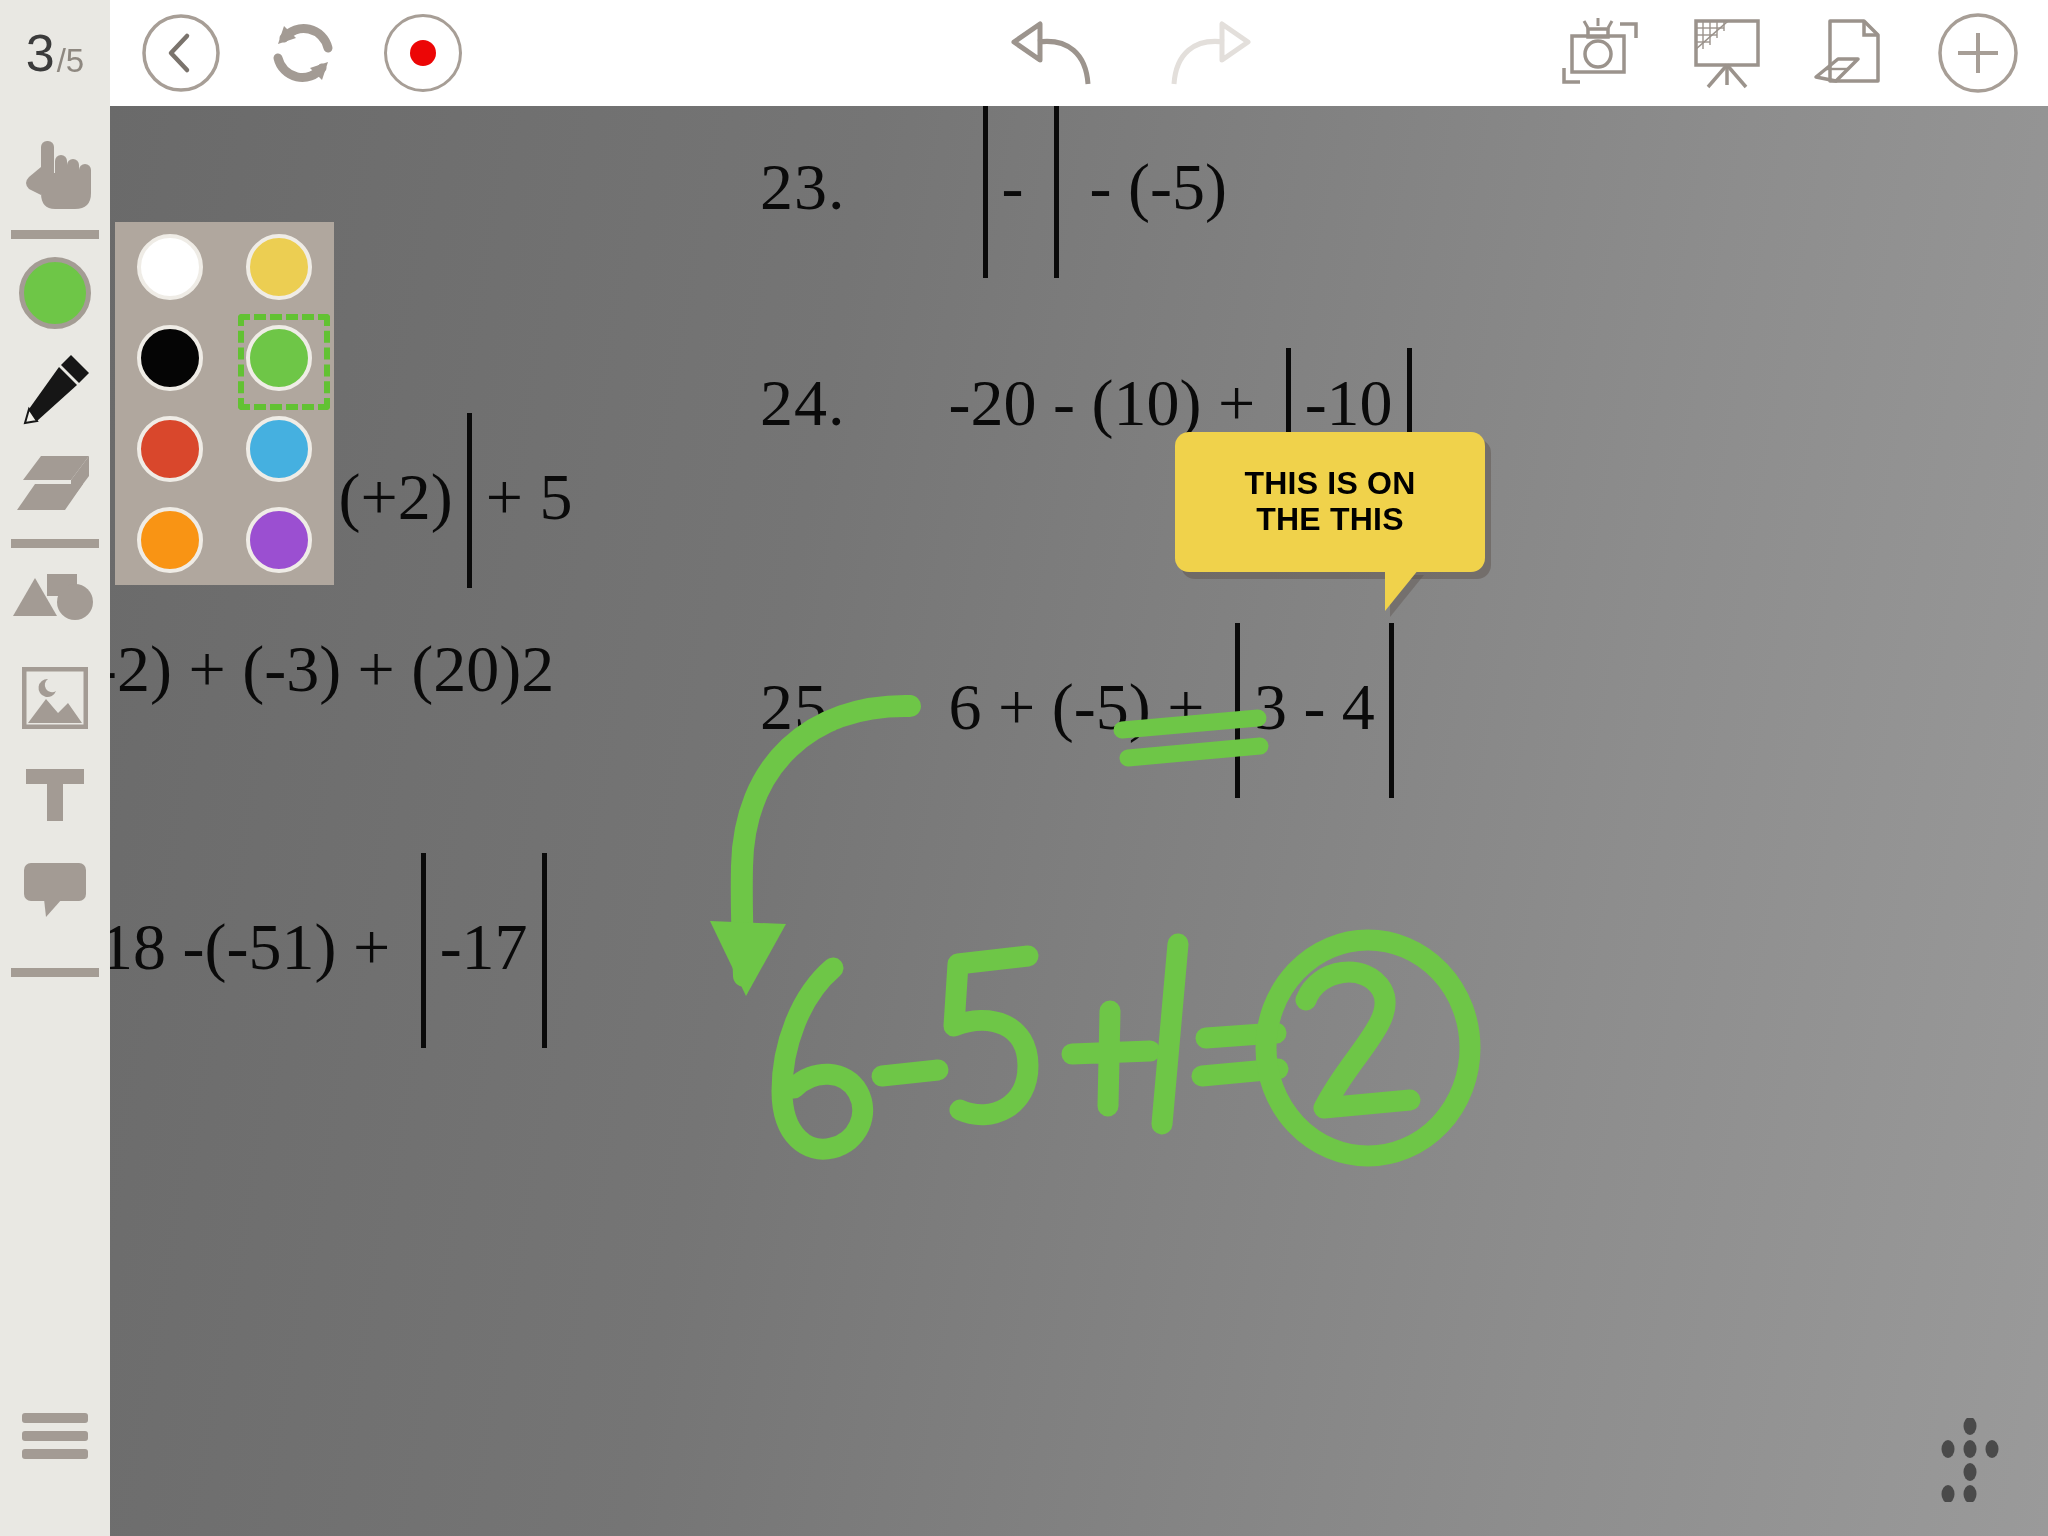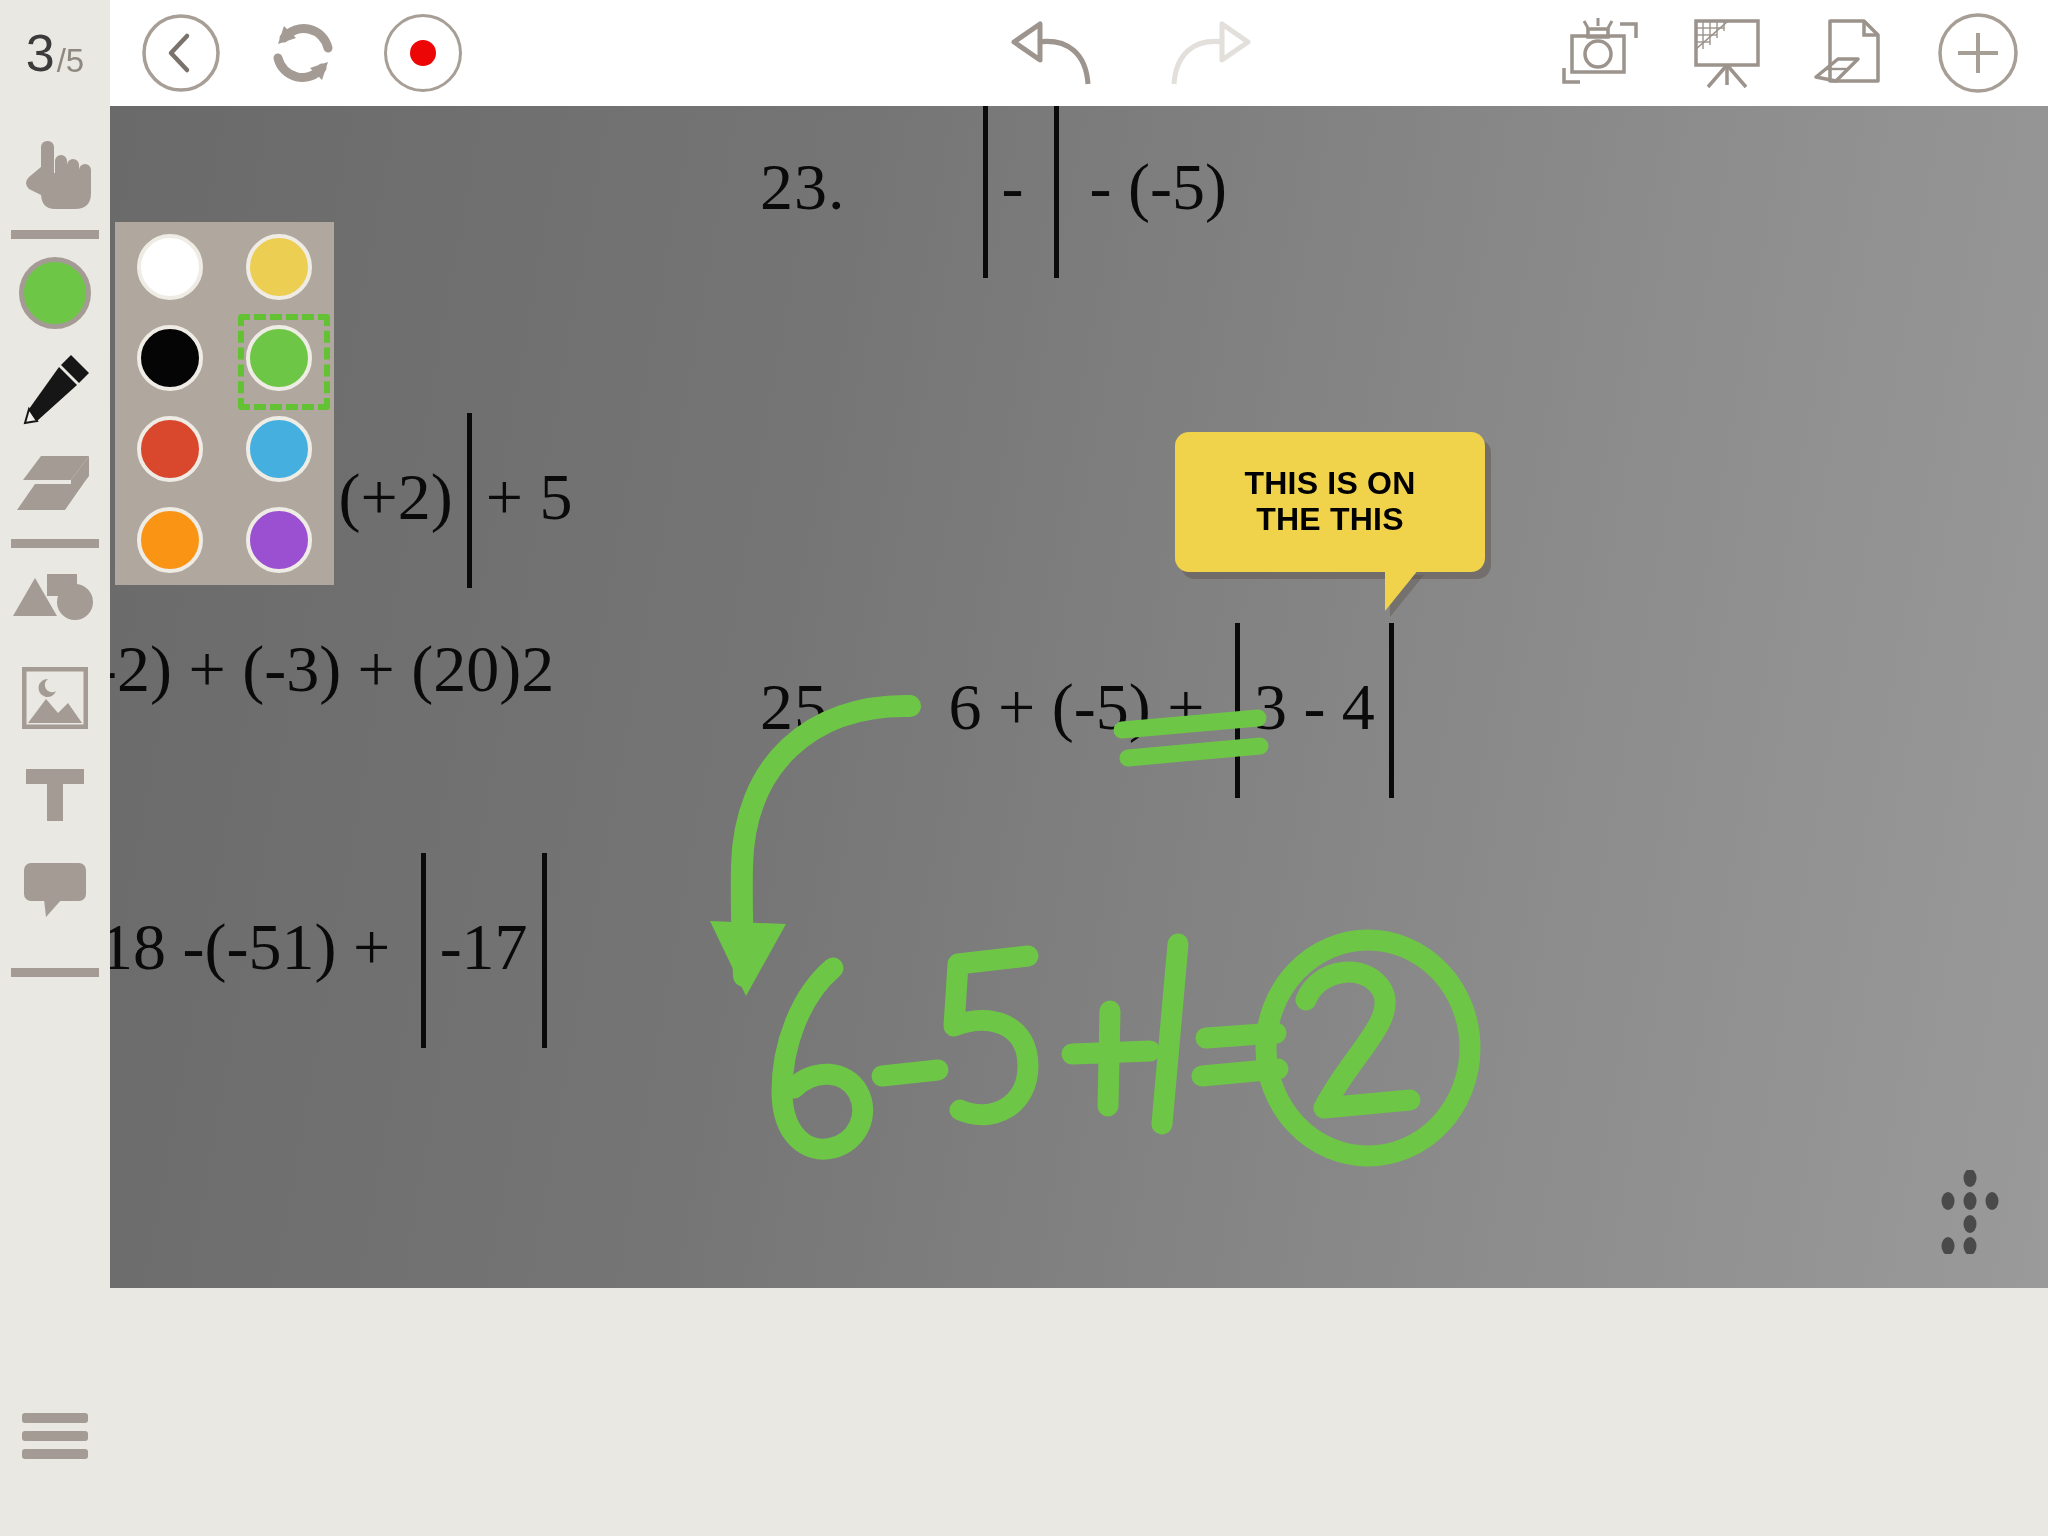--- a/index.html
+++ b/index.html
@@ -54,21 +54,21 @@
           align-items: center; justify-content: center; cursor: pointer; }
   .divider { width: 88px; height: 9px; background: #a49c94; margin: 6px 0; }
   .swatch-current {
     width: 72px; height: 72px; border-radius: 50%;
     background: #6ec647; border: 5px solid #a49c94;
   }
 
   
   .canvas {
     position: absolute; left: 110px; top: 106px;
-    width: 1938px; height: 1182px;
+    width: 1938px; height: 1430px;
     background: linear-gradient(100deg, #6a6a6a 0%, #757575 35%, #8d8d8d 75%, #9a9a9a 100%);
     overflow: hidden;
   }
 
   
   .math { position: absolute; color: #0a0a0a;
           font-family: "Liberation Serif", serif; font-size: 66px;
           white-space: nowrap; }
   .m-num { letter-spacing: 1px; }
   .vbar { display: inline-block; width: 5px; height: 118px; background: #0a0a0a;
@@ -324,20 +324,26 @@
   <div class="canvas">
 
     <div class="math" style="left:650px; top:0px;">
       <span class="m-num">23.</span>
       <span style="display:inline-block;width:90px;"></span>
       <span class="vbar vbar-tall"></span><span>-</span>
       <span class="vbar vbar-tall"></span>
       <span>- (-5)</span>
     </div>
 
+    <div class="math" style="left:650px; top:245px;">
+      <span class="m-num">24.</span>
+      <span style="display:inline-block;width:70px;"></span>
+      <span>-20 - (10) +</span>
+      <span class="vbar"></span><span>-10</span><span class="vbar"></span>
+    </div>
 
     <div class="math" style="left:650px; top:520px;text-align:center;">
       <span class="m-num">25.</span>
       <span style="display:inline-block;width:70px;"></span>
       <span>6 + (-5) +</span>
       <span class="vbar vbar-tall"></span><span>3 - 4</span><span class="vbar vbar-tall"></span>
     </div>
 
     <div class="math" style="left:190px; top:310px;">
       <span>- (+2)</span><span class="vbar vbar-tall"></span><span>+ 5</span>

